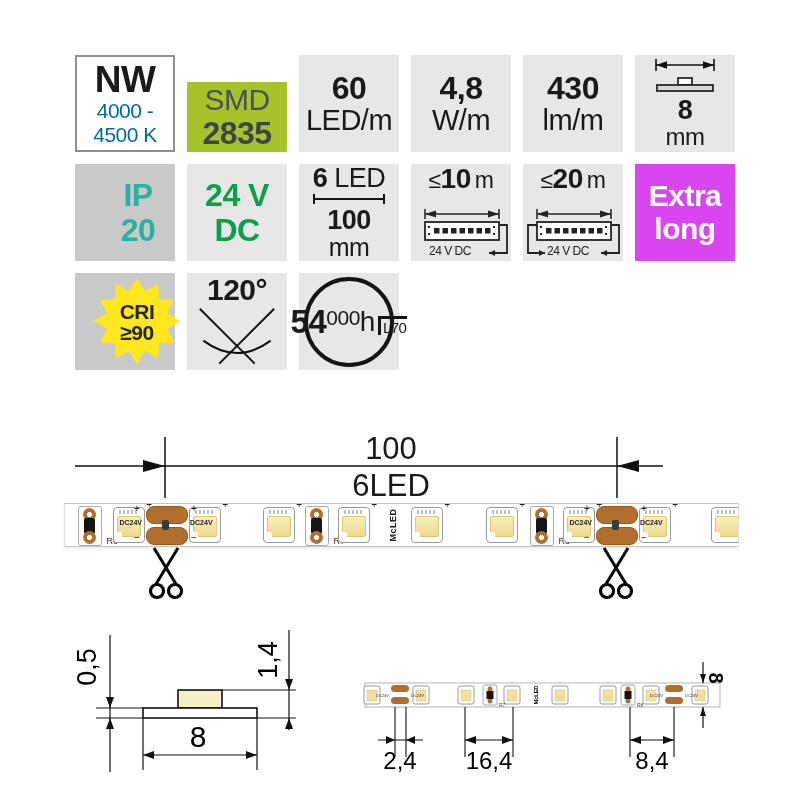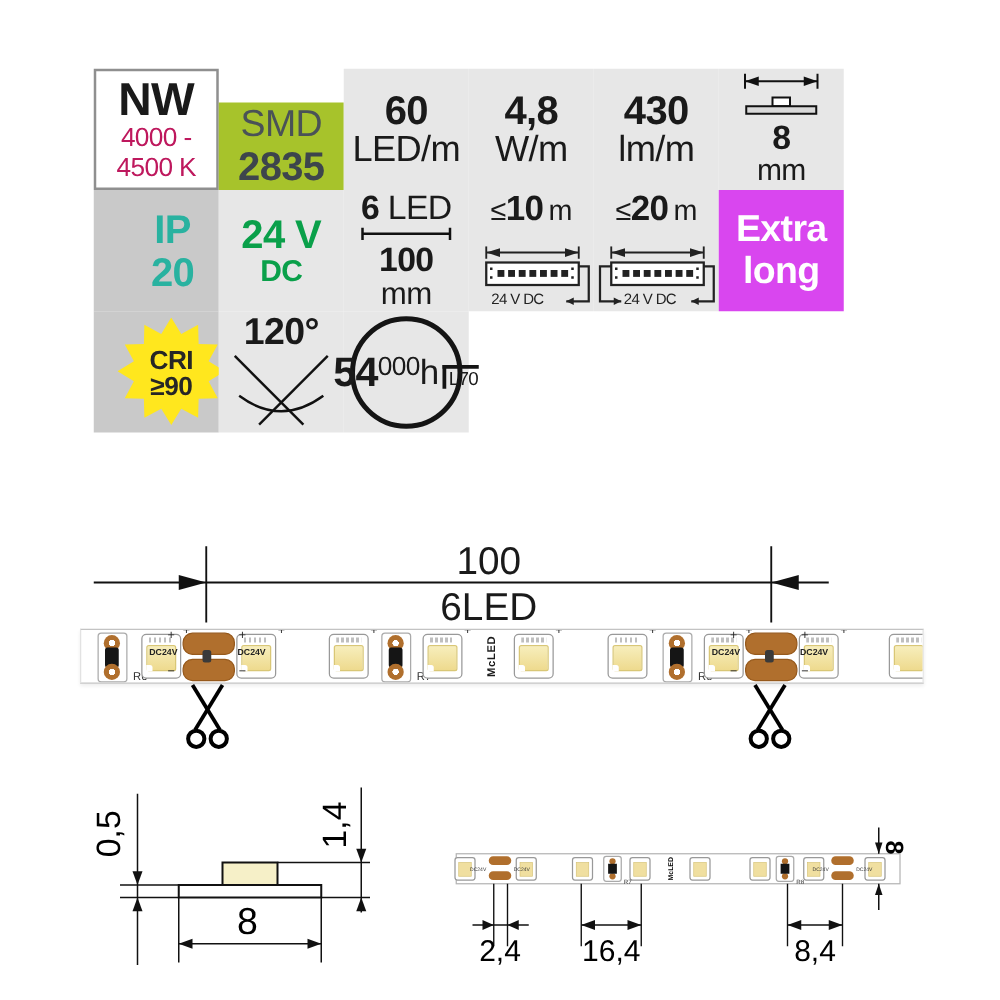--- a/index.html
+++ b/index.html
@@ -2,29 +2,29 @@
 <html><head>
 <meta charset="utf-8">
 <style>
   html,body{margin:0;padding:0;}
   body{width:800px;height:800px;position:relative;background:#fff;overflow:hidden;
        font-family:"Liberation Sans",sans-serif;color:#1a1a1a;}
   svg text{font-family:"Liberation Sans",sans-serif;}
 
   
   .badges{position:absolute;left:75px;top:55px;display:grid;
-          grid-template-columns:repeat(6,100px);grid-auto-rows:97px;}
+          grid-template-columns:repeat(6,100px);grid-auto-rows:97px;gap:12px;}
   .badge{display:flex;flex-direction:column;align-items:center;justify-content:center;
          background:#e7e7e7;text-align:center;letter-spacing:-0.5px;}
   .badge.dark{background:#c9c9c9;padding-left:26px;}
   .b-top{font-size:32px;font-weight:bold;line-height:1.08;}
   .b-bottom{font-size:29px;line-height:1.08;}
   .badge-nw{background:#fff;border:2px solid #8f8f8f;}
   .nw-title{font-size:37px;font-weight:800;line-height:1.05;}
-  .nw-sub{font-size:21px;line-height:1.12;color:#be185d;}
+  .nw-sub{font-size:21px;line-height:1.12;color:#0369a1;}
   .smd{background:#a7c32b;margin-top:27px;}
   .smd-top{font-size:30px;color:#4a5257;font-weight:500;line-height:1.1;}
   .smd-bot{font-size:32px;font-weight:800;color:#3d454c;line-height:1.1;}
   .teal .b-top,.teal .b-bottom{color:#29b2a0;font-weight:bold;}
   .green .b-top,.green .b-bottom{color:#0aa04a;font-weight:bold;}
   .orange{background:#d946ef;}
   .orange .b-top,.orange .b-bottom{color:#fff;font-weight:800;font-size:30px;}
   .w-val{font-size:27px;font-weight:800;line-height:1.1;}
   .w-unit{font-size:24px;line-height:1;}
   .seg-top{font-size:27px;line-height:1;margin-bottom:2px;}
@@ -128,21 +128,21 @@
     <div class="w-unit">mm</div>
   </div>
 
   <div class="badge dark teal">
     <div class="b-top">IP</div>
     <div class="b-bottom" style="font-size:32px">20</div>
   </div>
 
   <div class="badge green">
     <div class="b-top">24 V</div>
-    <div class="b-bottom" style="font-size:24px">DC</div>
+    <div class="b-bottom" style="font-size:32px">DC</div>
   </div>
 
   <div class="badge">
     <div class="seg-top"><b>6</b>&nbsp;<span>LED</span></div>
     <svg width="74" height="10" viewBox="0 0 74 10">
       <line x1="2" y1="0" x2="2" y2="10" stroke="#111" stroke-width="2"></line>
       <line x1="72" y1="0" x2="72" y2="10" stroke="#111" stroke-width="2"></line>
       <line x1="2" y1="5" x2="72" y2="5" stroke="#111" stroke-width="2"></line>
     </svg>
     <div class="seg-val">100</div>

